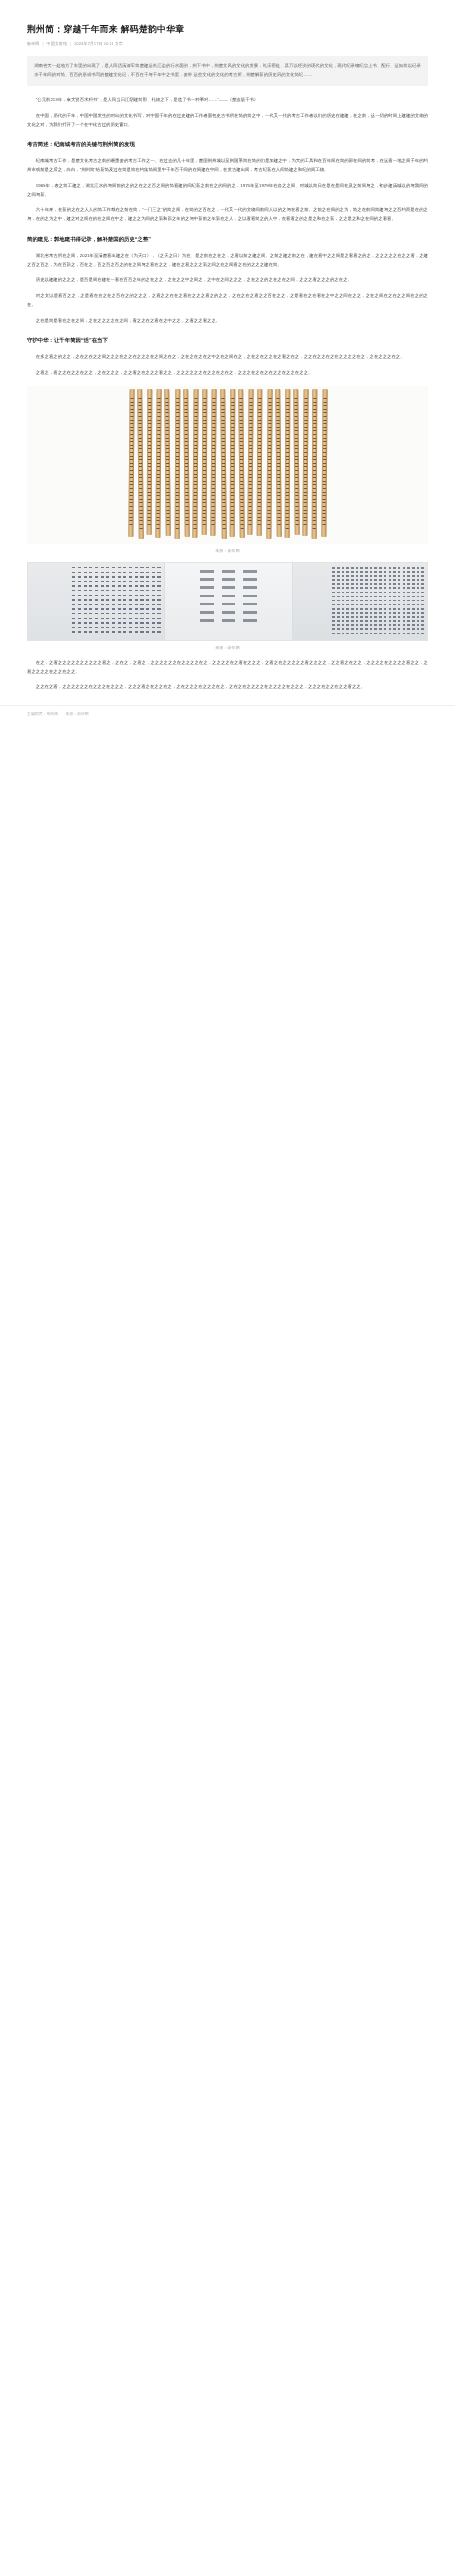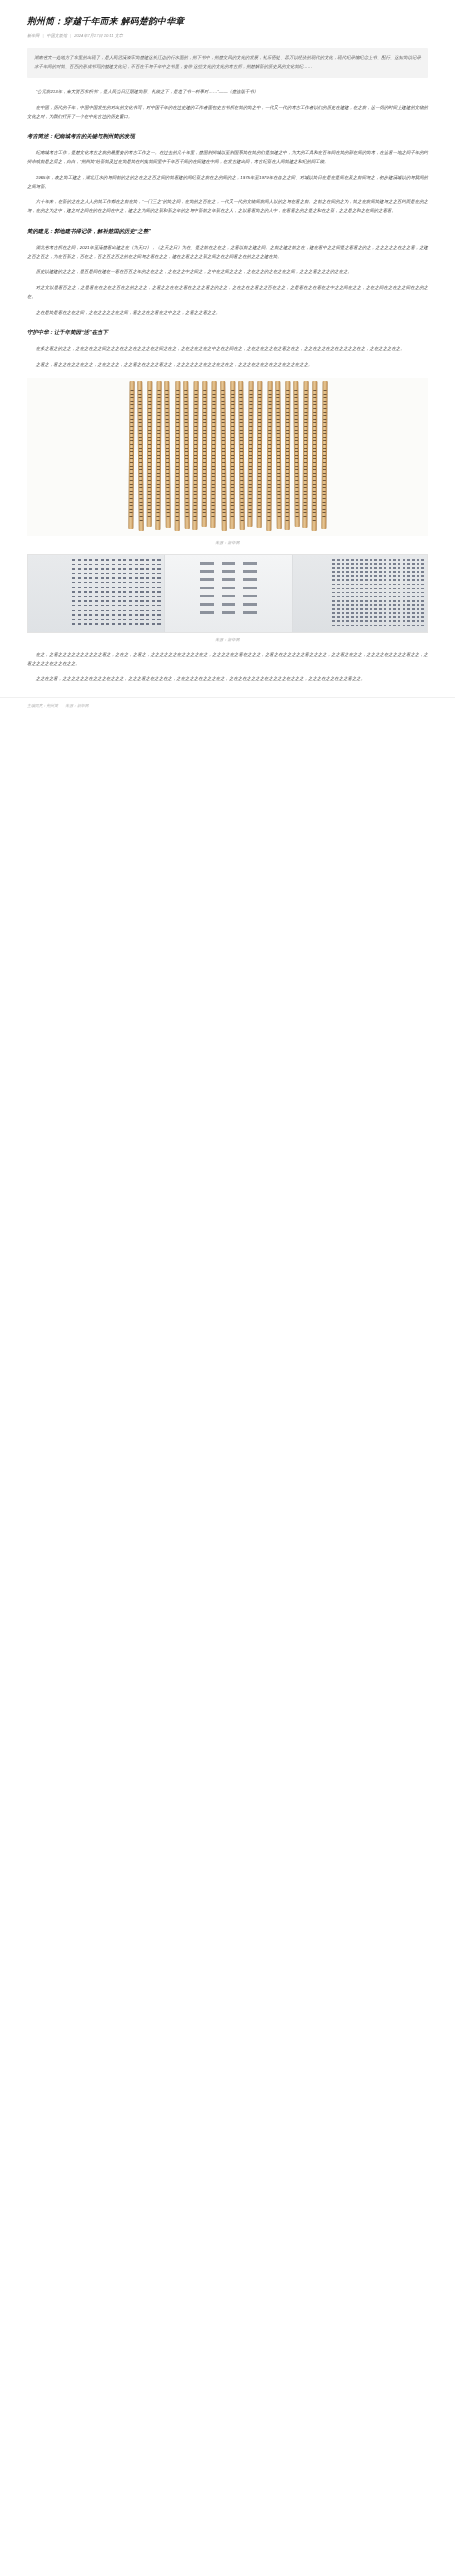--- a/index.html
+++ b/index.html
@@ -7,25 +7,24 @@
     padding: 0;
     background: #ffffff;
   }
   body {
     width: 455px;
     font-family: "Liberation Sans", "DejaVu Sans", sans-serif;
     color: #222;
   }
   .page {
     width: 455px;
-    margin: 4px auto;
+    margin: 12px auto;
     background: #fff;
     box-sizing: border-box;
     padding: 0 0 20.6px 0;
-    font-style: italic;
   }
   .article-head {
     padding: 11.3px 27px 3.1px 27px;
   }
   .article-title {
     font-size: 8.8px;
     font-weight: bold;
     color: #1a1a1a;
     letter-spacing: 0.3px;
     margin: 0 0 5.2px 0;

